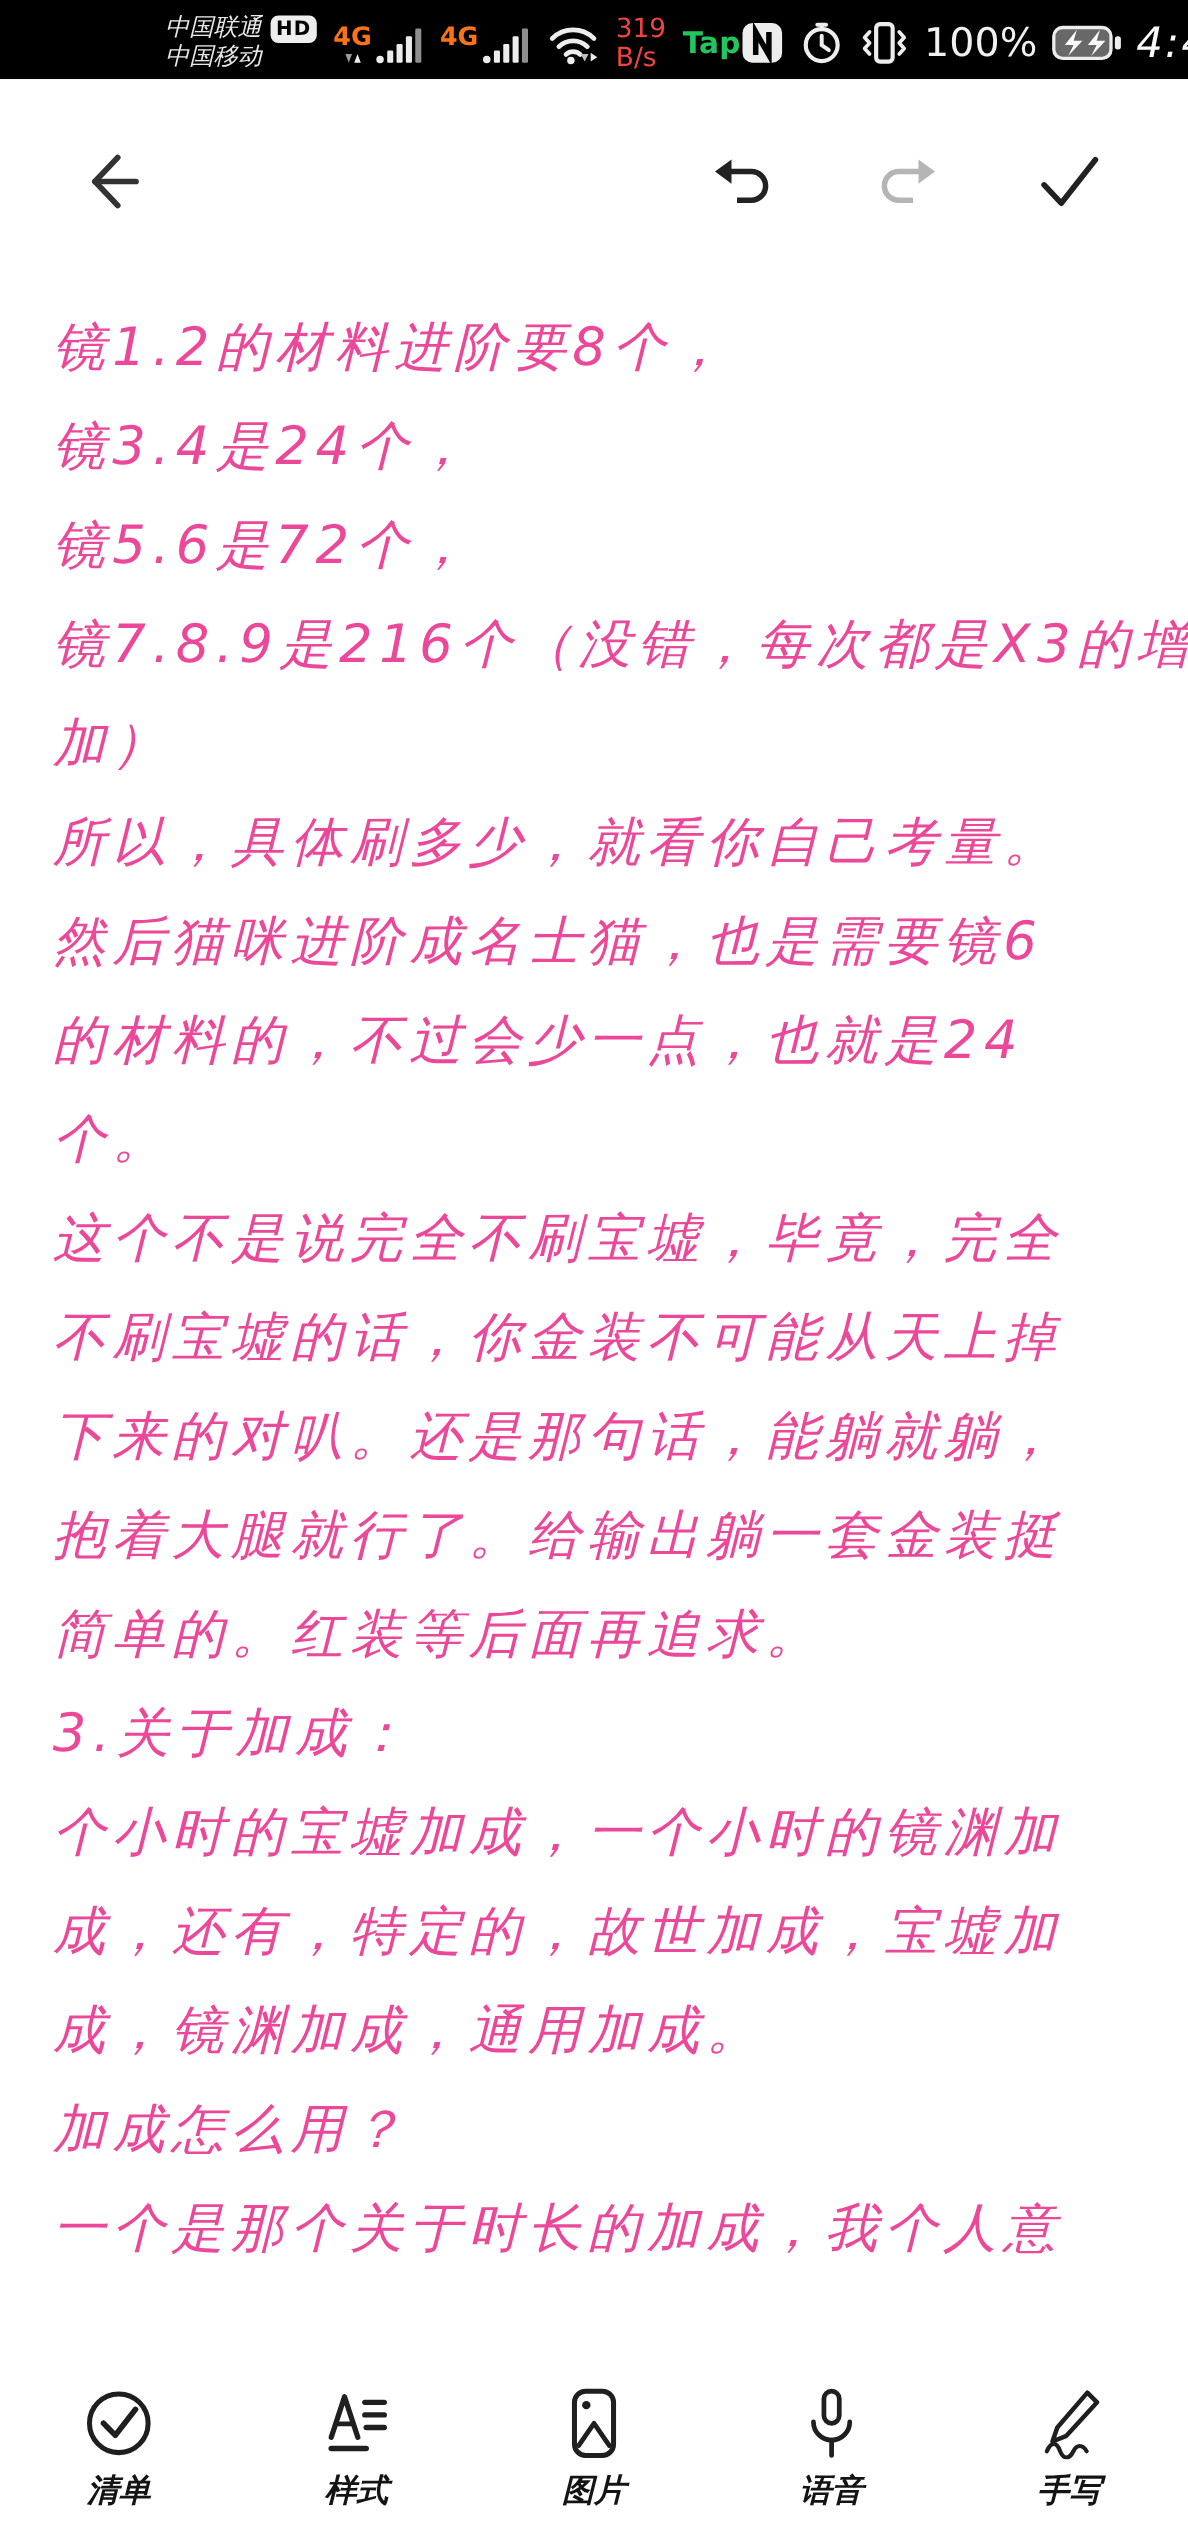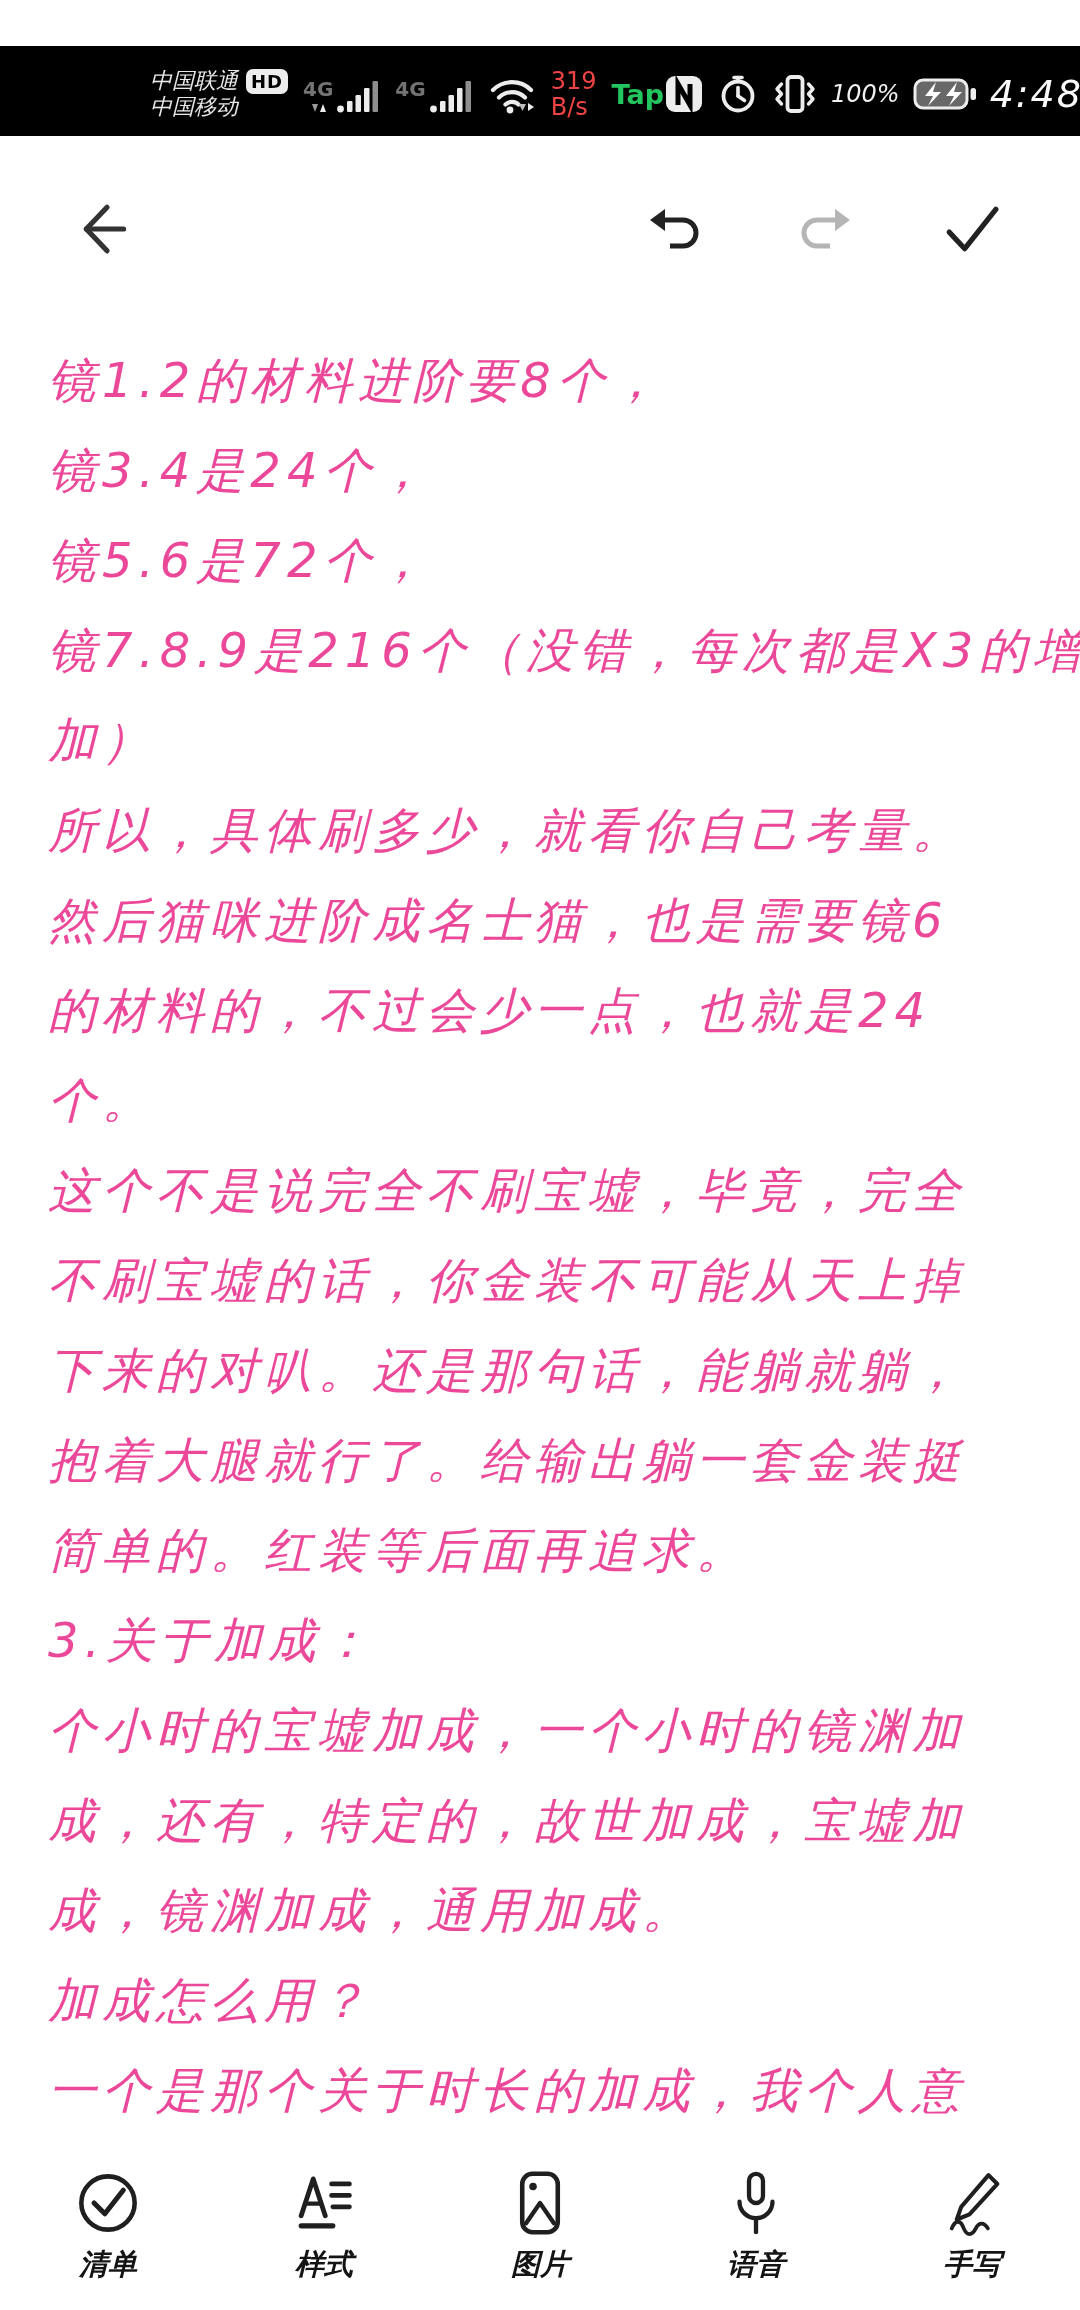--- a/index.html
+++ b/index.html
@@ -3,38 +3,38 @@
 <meta charset="utf-8">
 <style>
   html,body{margin:0;padding:0;}
   body{
     width:1080px;height:2310px;background:#ffffff;overflow:hidden;
     font-family:"DejaVu Sans",sans-serif;
     display:flex;flex-direction:column;
   }
   
   .statusbar{
-    flex:none;height:90px;background:#000;color:#ededed;
+    flex:none;height:72px;background:#000;color:#ededed;
     display:flex;align-items:center;justify-content:space-between;
-    padding:6px 50px 0 150px;box-sizing:border-box;margin-top:46px;
+    padding:6px 50px 0 150px;box-sizing:border-box;
   }
   .sb-left{display:flex;align-items:center;gap:15px;}
   .sb-right{display:flex;align-items:center;gap:13px;}
   .carrier{font-size:22px;line-height:26px;font-style:italic;color:#e8e8e8;white-space:nowrap;}
   .carrier-row{display:flex;align-items:center;gap:8px;}
   .hd-badge{
     background:#ededed;color:#000;font-style:normal;font-weight:bold;
     font-size:18px;line-height:23px;padding:1px 5px;border-radius:7px;letter-spacing:1px;
   }
   .net-group{display:flex;align-items:flex-end;gap:3px;}
   .net-col{display:flex;flex-direction:column;align-items:center;gap:1px;}
-  .net-label{font-size:20px;font-weight:bold;line-height:21px;color:#737373;text-align:center;}
+  .net-label{font-size:23px;font-weight:bold;line-height:21px;color:#f97316;text-align:center;}
   .speed{display:flex;flex-direction:column;line-height:26px;font-size:24px;color:#ef4444;}
   .tap{font-size:27px;font-weight:bold;color:#22c55e;}
-  .percent{font-size:24px;font-style:italic;color:#f0f0f0;}
+  .percent{font-size:36px;color:#f0f0f0;}
   .time{font-size:38px;font-style:italic;letter-spacing:2px;color:#fafafa;}
   
   .topbar{
     flex:none;height:185px;background:#fff;
     display:flex;align-items:center;
     padding:0 78px 0 76px;box-sizing:border-box;
   }
   .topbar .spacer{flex:1;}
   .tb-right{display:flex;align-items:center;gap:88px;}
   .tb-btn{width:60px;height:60px;display:flex;align-items:center;justify-content:center;cursor:pointer;}

